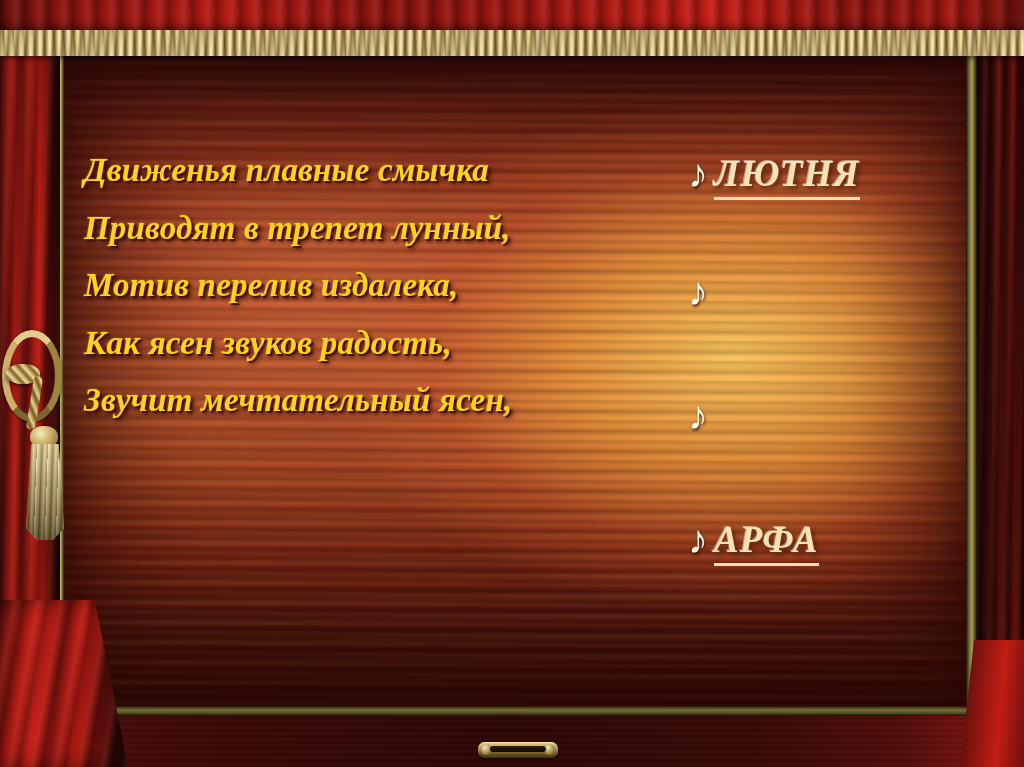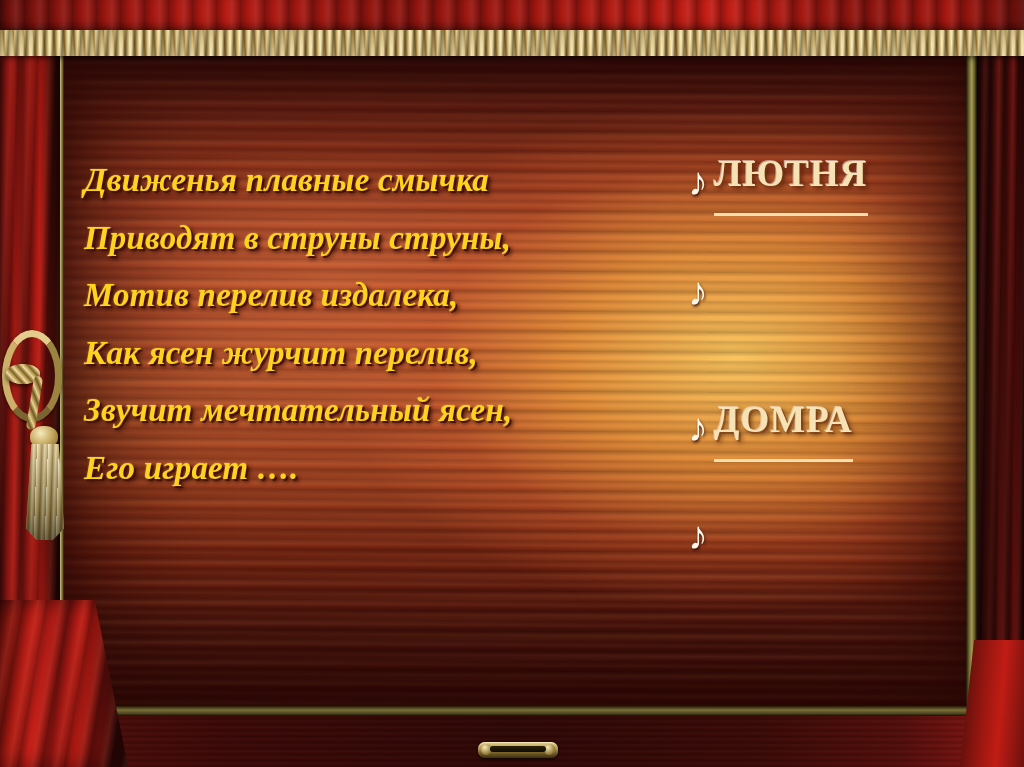--- a/index.html
+++ b/index.html
@@ -135,38 +135,38 @@
   .clasp{position:absolute;left:478px;top:742px;width:80px;height:16px;border-radius:7px;
     background:linear-gradient(180deg,#e8d48e 0%,#b2954a 40%,#6d5824 72%,#3b2f12 100%);
     box-shadow:0 1px 3px rgba(0,0,0,.8),inset 0 1px 1px rgba(255,250,220,.6);}
   .clasp::before,.clasp::after{content:"";position:absolute;top:2px;width:11px;height:11px;
     border-radius:50%;background:radial-gradient(circle at 35% 30%,#f6e9b6,#8d7433 70%,#3e3214);}
   .clasp::before{left:3px;} .clasp::after{right:3px;}
   .clasp-bar{position:absolute;left:490px;top:746px;width:56px;height:6px;border-radius:3px;
     background:linear-gradient(180deg,#2b2209,#0d0a03);}
 
   
-  .poem{position:absolute;left:84px;top:152px;width:600px;}
+  .poem{position:absolute;left:84px;top:142px;width:600px;}
   .poem .line{
     font-family:"Liberation Serif","DejaVu Serif",serif;
     font-style:italic;font-weight:bold;font-size:33px;line-height:57.5px;
     color:#ffd21e;white-space:nowrap;letter-spacing:.2px;
     text-shadow:2px 2px 0 rgba(70,14,6,.92),
                 3px 3px 4px rgba(35,6,3,.85),
                 0 0 2px rgba(255,226,120,.55);}
 
   
   .answer{position:absolute;display:flex;align-items:center;gap:6px;}
   .note{font-size:40px;line-height:1;color:#fff8e8;
     text-shadow:1px 2px 3px rgba(40,8,4,.85);transform:translateY(-2px);}
   .word{
     font-family:"Liberation Serif","DejaVu Serif",serif;
-    font-weight:bold;font-size:37px;white-space:nowrap;
+    font-style:italic;font-weight:bold;font-size:37px;white-space:nowrap;
     color:#f6e2b4;letter-spacing:1px;
-    border-bottom:3px solid #f3dfae;padding-bottom:18px;
+    border-bottom:3px solid #f3dfae;padding-bottom:2px;
     text-shadow:2px 2px 0 rgba(120,52,14,.55),
                 3px 3px 5px rgba(50,14,5,.6),
                 -1px -1px 0 rgba(255,252,240,.55);}
   .a1{left:688px;top:152px;}
   .a2{left:688px;top:274px;}
   .a3{left:688px;top:398px;}
   .a4{left:688px;top:518px;}
 </style>
 </head>
 <body>
@@ -180,40 +180,39 @@
     <div class="grain2"></div>
     <div class="vig"></div>
   </div>
 
   <div class="rail rail-left"></div>
   <div class="rail rail-right"></div>
   <div class="rail rail-bottom"></div>
 
   <div class="poem">
     <div class="line">Движенья плавные смычка</div>
-    <div class="line">Приводят в струны струны,</div>
+    <div class="line">Приводят в трепет лунный,</div>
     <div class="line">Мотив перелив издалека,</div>
-    <div class="line">Как ясен журчит перелив,</div>
+    <div class="line">Как ясен звуков радость,</div>
     <div class="line">Звучит мечтательный ясен,</div>
-    <div class="line">Его играет ….</div>
   </div>
 
   <div class="answer a1">
     <span class="note">♪</span>
     <span class="word">ЛЮТНЯ</span>
   </div>
   <div class="answer a2">
     <span class="note">♪</span>
   </div>
   <div class="answer a3">
     <span class="note">♪</span>
-    <span class="word">ДОМРА</span>
   </div>
   <div class="answer a4">
     <span class="note">♪</span>
+    <span class="word">АРФА</span>
   </div>
 
   <div class="curtain-left"></div>
   <div class="curtain-left-low"></div>
   <div class="curtain-right"></div>
   <div class="curtain-right-low"></div>
 
   <div class="tieback">
     <div class="rope-loop"></div>
     <div class="rope-knot"></div>

